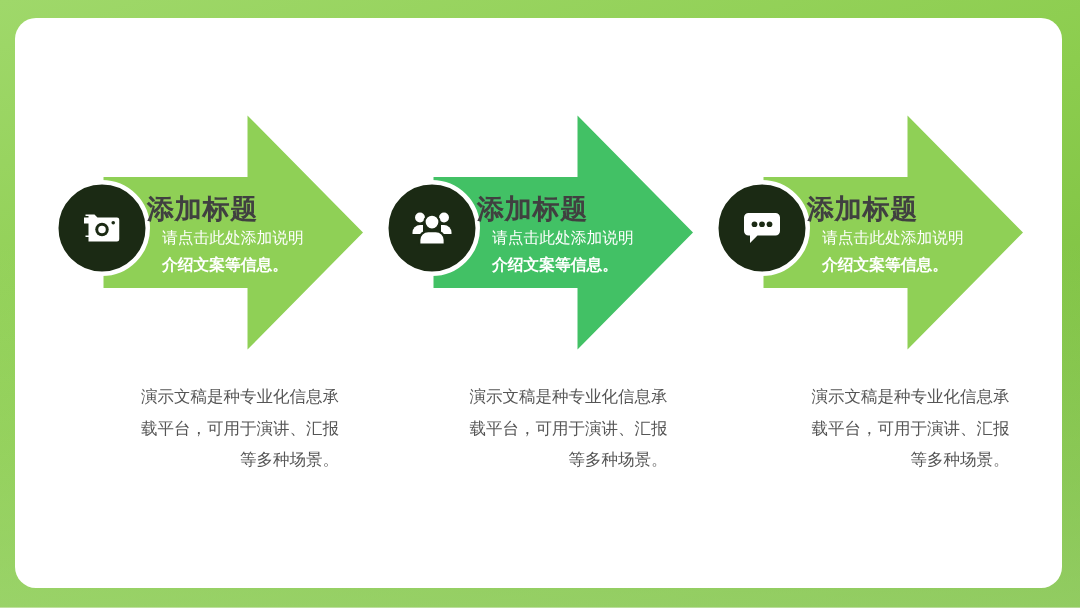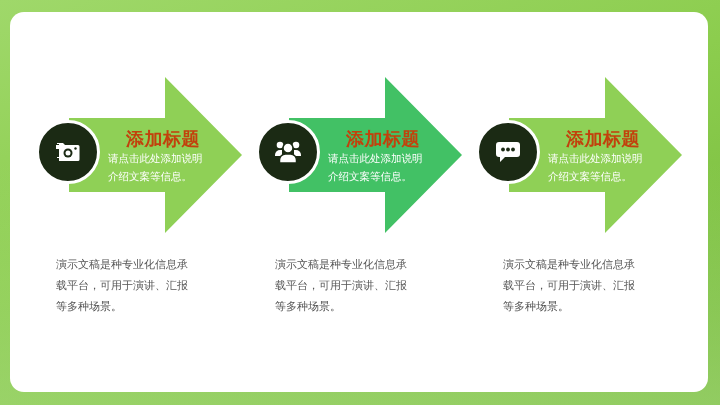--- a/index.html
+++ b/index.html
@@ -18,30 +18,30 @@
   }
   .step { position: absolute; top: 0; width: 220px; height: 405px; }
   .arrow { position: absolute; left: 0; top: 0; }
   .circle {
     position: absolute; width: 58px; height: 58px; border-radius: 50%;
     background: #1b2a14; border: 3px solid #ffffff;
     left: 5px; top: 93px;
     display: flex; align-items: center; justify-content: center;
   }
   .title {
-    position: absolute; left: 95px; top: 58px;
-    color: #c2410c; font-size: 18px; font-weight: bold; white-space: nowrap; letter-spacing: 0.5px;
+    position: absolute; left: 67px; top: 58px;
+    color: #404040; font-size: 18px; font-weight: bold; white-space: nowrap; letter-spacing: 0.5px;
   }
   .sub {
     position: absolute; left: 77px; color: #ffffff; font-size: 10.5px; white-space: nowrap;
   }
   .sub1 { top: 152px; }
-  .sub2 { top: 170px; }
+  .sub2 { top: 170px; font-weight: bold; }
   .desc {
-    position: absolute; width: 170px; text-align: left;
+    position: absolute; width: 170px; text-align: right;
     color: #555555; font-size: 11px; line-height: 21px;
   }
 </style>
 </head>
 <body>
 
 <div class="bg-bottom"></div>
 <div class="card"></div>
 
 <div class="step" style="left:31px;">

